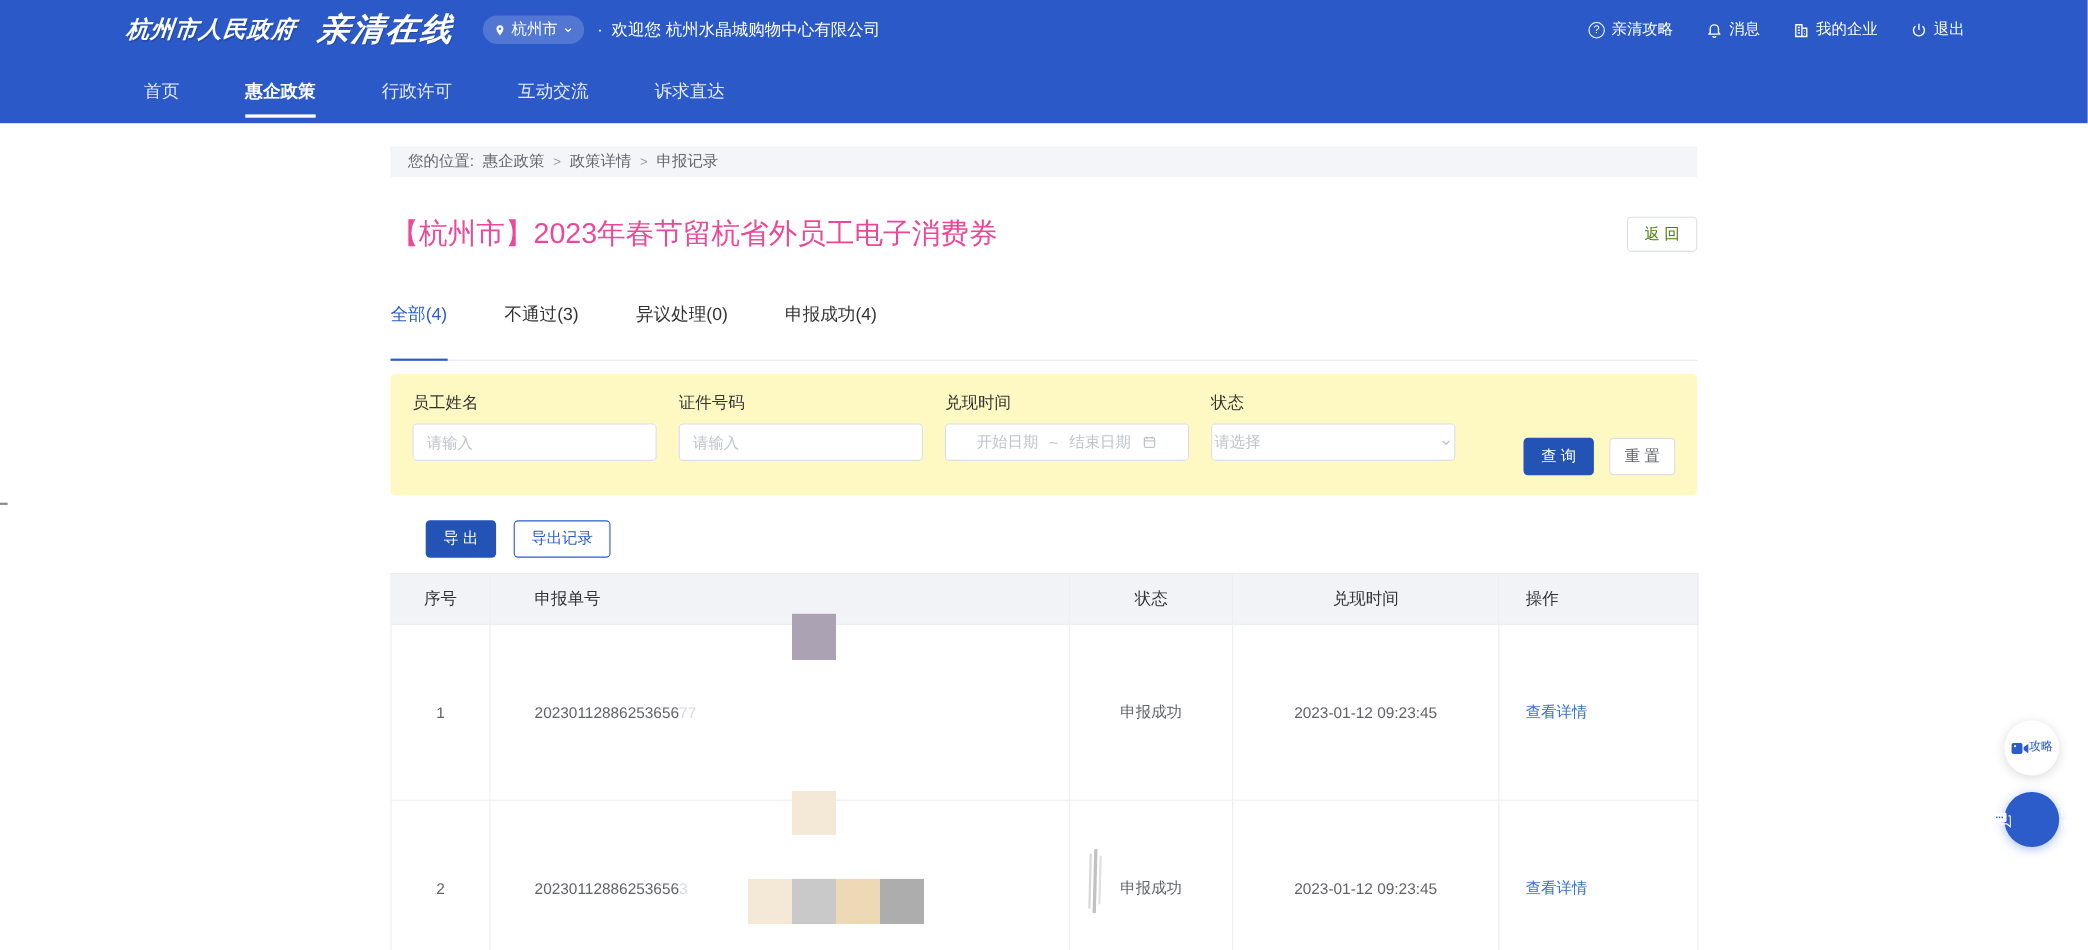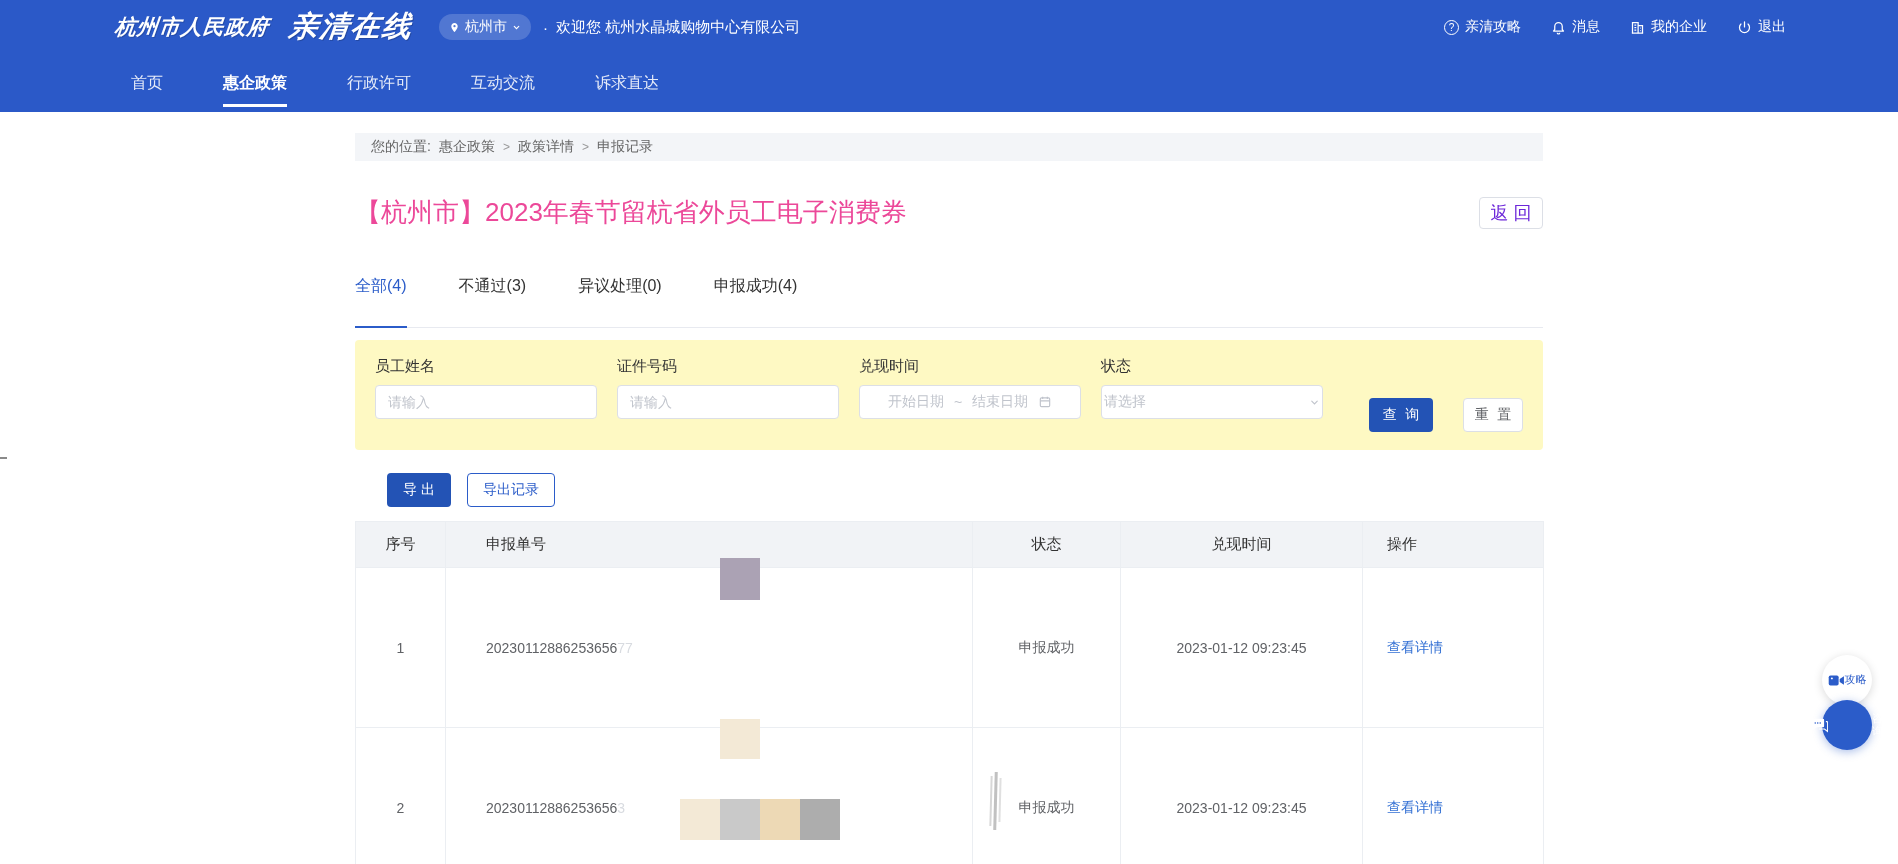--- a/index.html
+++ b/index.html
@@ -36,21 +36,21 @@
   .content { width:1188px; margin:0 auto; }
 
   .breadcrumb { margin-top:21px; height:28px; background:#F3F5F8; display:flex;
               align-items:center; padding:0 16px; font-size:14px; color:#666; gap:8px; }
   .crumb { color:#666; cursor:pointer; }
   .crumb-sep { color:#999; font-size:12px; }
 
   .title-row { margin-top:34px; display:flex; align-items:center; justify-content:space-between; }
   .page-title { font-size:26px; font-weight:400; color:#ec4899; }
   .back-btn { width:64px; height:32px; background:#fff; border:1px solid #DCDFE6;
-              border-radius:4px; color:#6d28d9; font-size:18px; cursor:pointer;
+              border-radius:4px; color:#4d7c0f; font-size:14px; cursor:pointer;
               font-family:inherit; }
 
   .tabs { margin-top:46px; display:flex; gap:52px; border-bottom:1px solid #E8EAF0; }
   .tab { font-size:16px; color:#333; padding-bottom:30px; cursor:pointer; position:relative; }
   .tab.active { color:#2B5CC9; }
   .tab.active::after { content:""; position:absolute; left:0; right:0; bottom:-1px;
               height:2px; background:#2B5CC9; }
 
   
   .filter-panel { margin-top:12px; height:110px; background:#fef9c3; border-radius:4px;
@@ -59,21 +59,21 @@
   .field-label { font-size:15px; color:#333; margin-bottom:9px; }
   .field input { width:100%; height:34px; border:1px solid #DCDFE6; border-radius:4px;
               padding:0 12px; font-size:14px; color:#333; background:#fff; outline:none;
               font-family:inherit; }
   .field input::placeholder { color:#C0C4CC; }
   .fake-input { width:100%; height:34px; border:1px solid #DCDFE6; border-radius:4px;
               background:#fff; display:flex; align-items:center; font-size:14px;
               color:#C0C4CC; cursor:pointer; }
   .date-range { justify-content:center; gap:10px; padding:0 10px; }
   .select-box { justify-content:space-between; padding:0 2px; }
-  .filter-actions { margin-left:auto; display:flex; gap:30px; align-items:flex-end; padding-bottom:1px;font-family:Liberation Mono, monospace; }
+  .filter-actions { margin-left:auto; display:flex; gap:14px; align-items:flex-end; padding-bottom:1px; }
   .btn { height:34px; border-radius:4px; font-size:14px; cursor:pointer; font-family:inherit; }
   .btn-primary { background:#2353B5; color:#fff; border:none; width:64px; }
   .btn-plain { background:#fff; color:#606266; border:1px solid #DCDFE6; width:60px; }
 
   
   .export-row { margin-top:23px; display:flex; gap:16px;padding-left:32px; }
   .export-btn { width:64px; height:34px; background:#2353B5; color:#fff; border:none;
               border-radius:4px; font-size:14px; cursor:pointer; font-family:inherit; }
   .export-records-btn { width:88px; height:34px; background:#fff; color:#2B5CC9;
               border:1px solid #2B5CC9; border-radius:4px; font-size:14px; cursor:pointer;
@@ -109,21 +109,21 @@
   .sm-2 { left:994px; top:772px; width:3px; height:58px; opacity:.7; }
   .sm-3 { left:999px; top:778px; width:2px; height:44px; opacity:.35; }
   .left-dash { position:absolute; left:0; top:457px; width:7px; height:2px; background:#8A8A8A; }
 
   
   .float-btn { position:absolute; width:50px; height:50px; border-radius:50%;
               display:flex; align-items:center; justify-content:center;
               cursor:pointer; font-size:11px; line-height:1.2; }
   .float-guide { left:1822px; top:655px; background:#fff; color:#2B5CC9;
               box-shadow:0 2px 10px rgba(0,0,0,.15); }
-  .float-consult { left:1822px; top:700px; background:#2B5CC9; color:#fff;
+  .float-consult { left:1822px; top:720px; background:#2B5CC9; color:#fff;
               box-shadow:0 2px 10px rgba(43,92,201,.4);gap:44px; }
 
   .icon { display:inline-flex; align-items:center; justify-content:center; }
 </style>
 </head>
 <body>
 
 <div class="header">
   <div class="topbar">
     <span class="logo-gov">杭州市人民政府</span>

